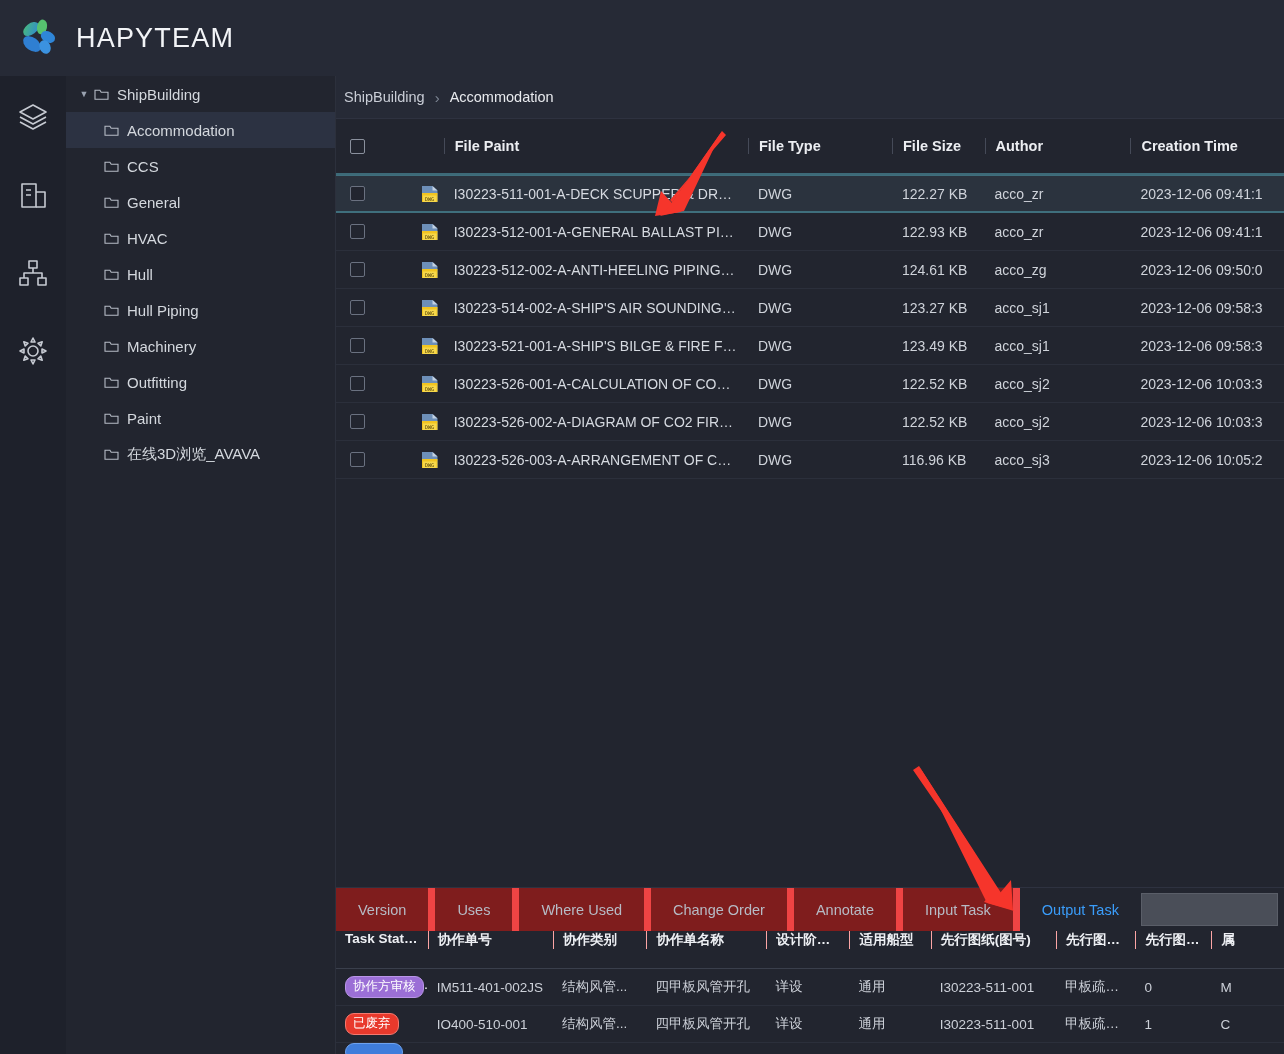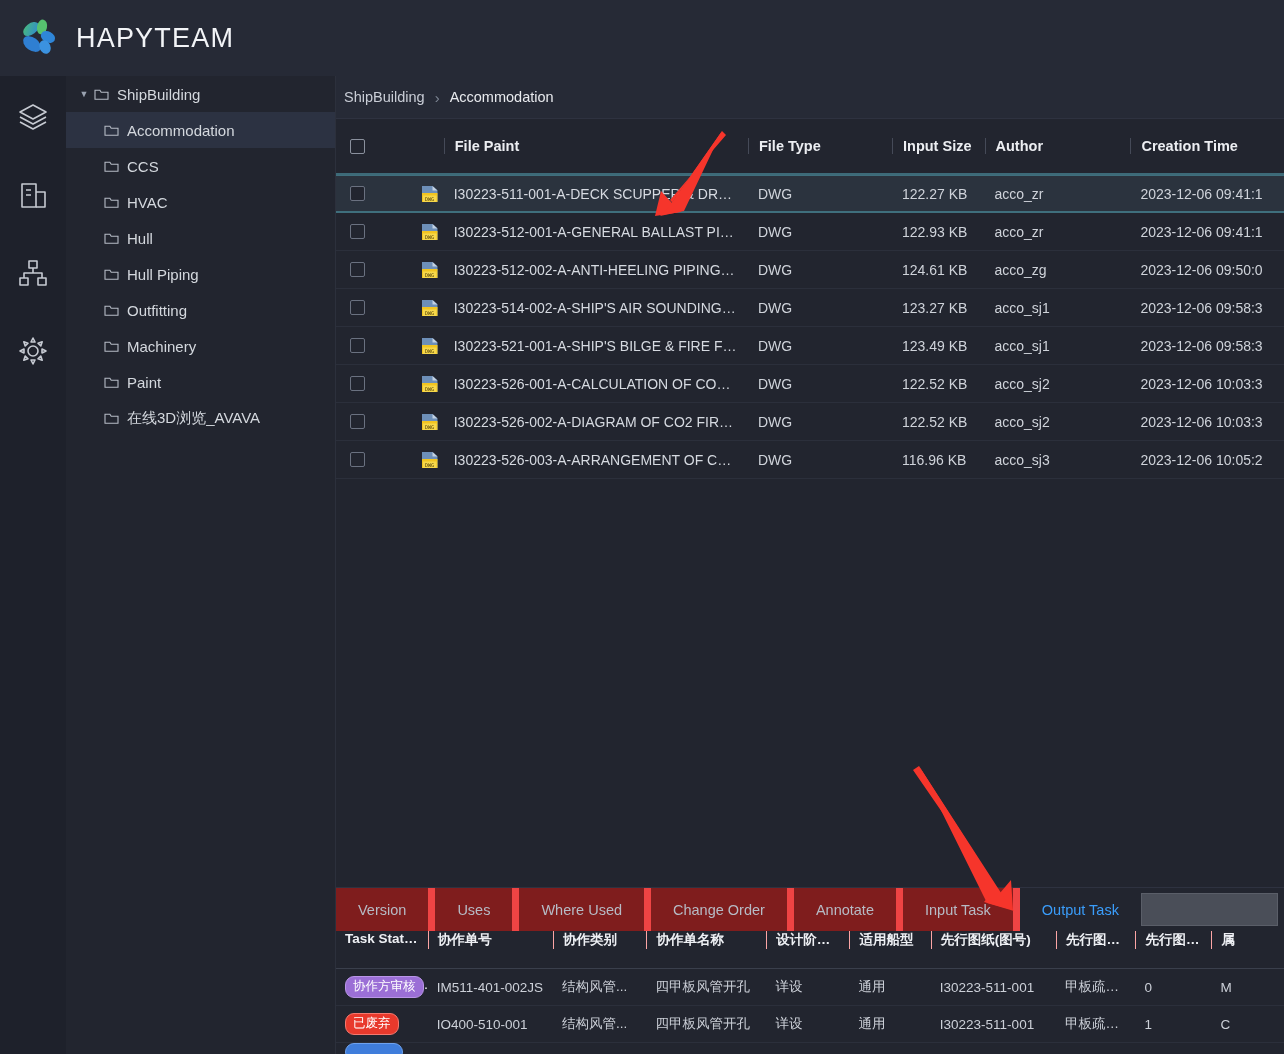--- a/index.html
+++ b/index.html
@@ -246,20 +246,28 @@
             </svg>
           </span>
           <span>CCS</span>
         </div>
         <div class="tree-row child">
           <span class="folder-ico">
             <svg width="15" height="13" viewBox="0 0 15 13" fill="none" stroke="#b6bcc6" stroke-width="1.1">
               <path d="M1 3 V11.3 H14 V4.2 H7.2 L5.9 2.2 H1 Z"></path>
             </svg>
           </span>
+          <span>General</span>
+        </div>
+        <div class="tree-row child">
+          <span class="folder-ico">
+            <svg width="15" height="13" viewBox="0 0 15 13" fill="none" stroke="#b6bcc6" stroke-width="1.1">
+              <path d="M1 3 V11.3 H14 V4.2 H7.2 L5.9 2.2 H1 Z"></path>
+            </svg>
+          </span>
           <span>HVAC</span>
         </div>
         <div class="tree-row child">
           <span class="folder-ico">
             <svg width="15" height="13" viewBox="0 0 15 13" fill="none" stroke="#b6bcc6" stroke-width="1.1">
               <path d="M1 3 V11.3 H14 V4.2 H7.2 L5.9 2.2 H1 Z"></path>
             </svg>
           </span>
           <span>Hull</span>
         </div>
@@ -270,29 +278,29 @@
             </svg>
           </span>
           <span>Hull Piping</span>
         </div>
         <div class="tree-row child">
           <span class="folder-ico">
             <svg width="15" height="13" viewBox="0 0 15 13" fill="none" stroke="#b6bcc6" stroke-width="1.1">
               <path d="M1 3 V11.3 H14 V4.2 H7.2 L5.9 2.2 H1 Z"></path>
             </svg>
           </span>
+          <span>Machinery</span>
+        </div>
+        <div class="tree-row child">
+          <span class="folder-ico">
+            <svg width="15" height="13" viewBox="0 0 15 13" fill="none" stroke="#b6bcc6" stroke-width="1.1">
+              <path d="M1 3 V11.3 H14 V4.2 H7.2 L5.9 2.2 H1 Z"></path>
+            </svg>
+          </span>
           <span>Outfitting</span>
-        </div>
-        <div class="tree-row child">
-          <span class="folder-ico">
-            <svg width="15" height="13" viewBox="0 0 15 13" fill="none" stroke="#b6bcc6" stroke-width="1.1">
-              <path d="M1 3 V11.3 H14 V4.2 H7.2 L5.9 2.2 H1 Z"></path>
-            </svg>
-          </span>
-          <span>Machinery</span>
         </div>
         <div class="tree-row child">
           <span class="folder-ico">
             <svg width="15" height="13" viewBox="0 0 15 13" fill="none" stroke="#b6bcc6" stroke-width="1.1">
               <path d="M1 3 V11.3 H14 V4.2 H7.2 L5.9 2.2 H1 Z"></path>
             </svg>
           </span>
           <span>Paint</span>
         </div>
         <div class="tree-row child">
@@ -316,21 +324,21 @@
 
     <div class="ftable">
       <div class="fhead">
         <div class="cell c-chk">
           <span class="chkbox"></span>
         </div>
         <div class="cell c-i1"></div>
         <div class="cell c-i2"></div>
         <div class="cell c-name">File Paint</div>
         <div class="cell c-type">File Type</div>
-        <div class="cell c-size">Input Size</div>
+        <div class="cell c-size">File Size</div>
         <div class="cell c-auth">Author</div>
         <div class="cell c-time">Creation Time</div>
       </div>
       <div id="file-rows">
           <div class="frow selected">
             <div class="cell c-chk">
               <span class="chkbox"></span>
             </div>
             <div class="cell c-i1"></div>
             <div class="cell c-i2">

